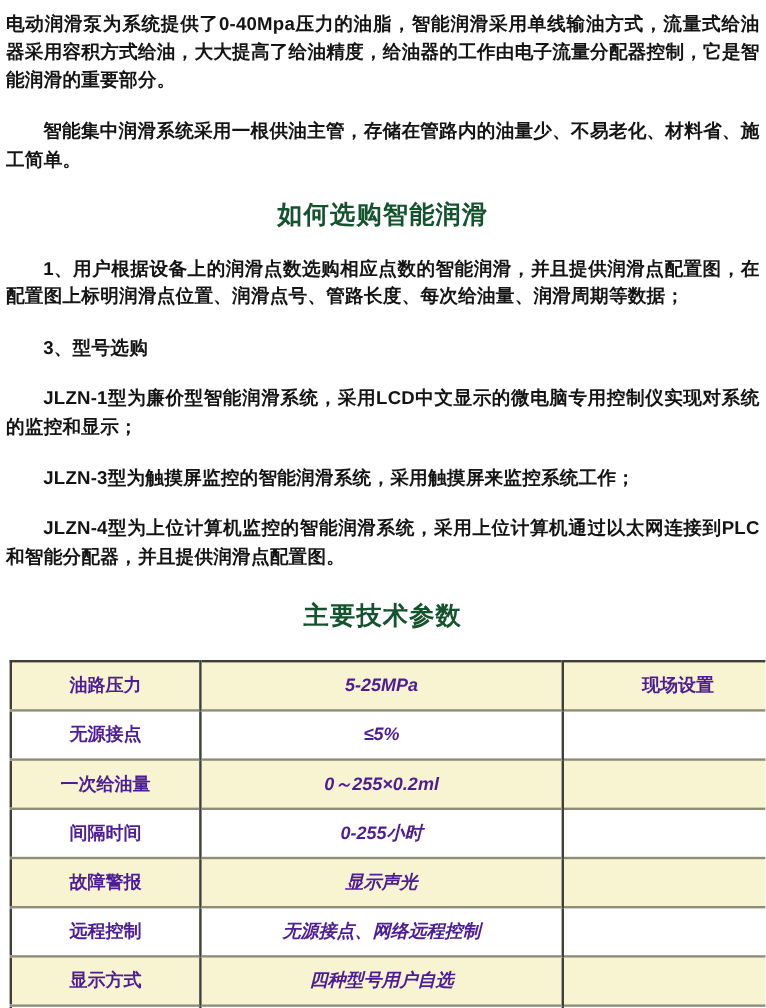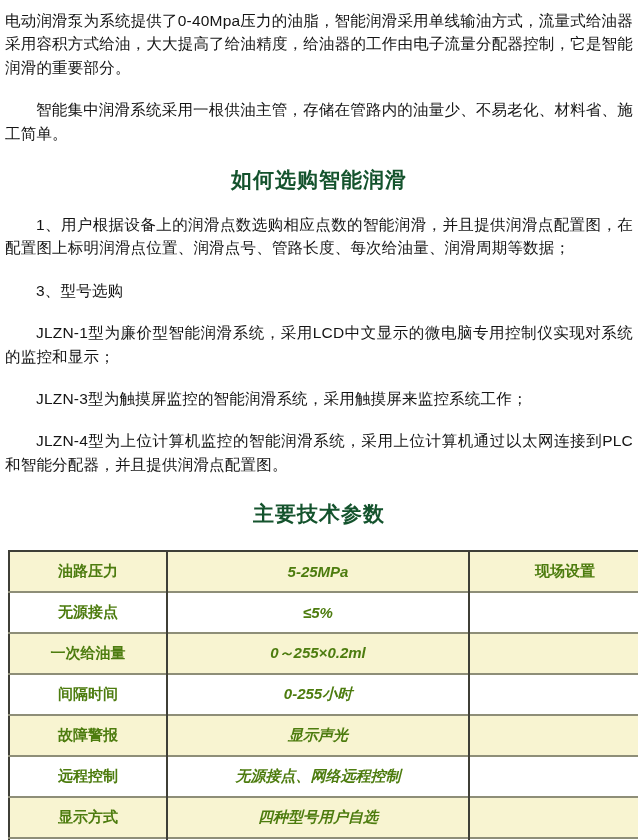--- a/index.html
+++ b/index.html
@@ -11,21 +11,21 @@
     overflow: hidden;
     box-sizing: border-box;
     padding: 9px 5px 0 5px;
     font-family: "Liberation Sans", sans-serif;
     color: #141414;
   }
   .page p {
     margin: 0;
     font-size: 15.5px;
     line-height: 23.4px;
-    font-weight: 400;
+    font-weight: 700;
     text-align: justify;
     letter-spacing: 0.2px;
   }
   .page p.indent { text-indent: 2em; margin-top: 19px; }
   .sec-title {
     margin: 21px 0 9px 0;
     font-size: 21px;
     line-height: 28px;
     font-weight: bold;
     text-align: center;
@@ -42,21 +42,21 @@
   }
   table.params td {
     height: 39px;
     padding: 0 4px;
     border-left: 2px solid #3f3f37;
     border-top: 2px solid #8e8e78;
     font-size: 15px;
     font-weight: bold;
     text-align: center;
     vertical-align: middle;
-    color: #4d7c0f;
+    color: #4c1d95;
     overflow: hidden;
     white-space: nowrap;
   }
   table.params td:first-child { border-left: none; }
   table.params tr:first-child td { border-top: none; }
   table.params tr:nth-child(odd) { background: #f8f4d1; }
   table.params tr:nth-child(even) { background: #ffffff; }
   td.c1 { width: 148px; }
   td.c2 { width: 292px; font-style: italic; }
   td.c3 { width: 182px; }

